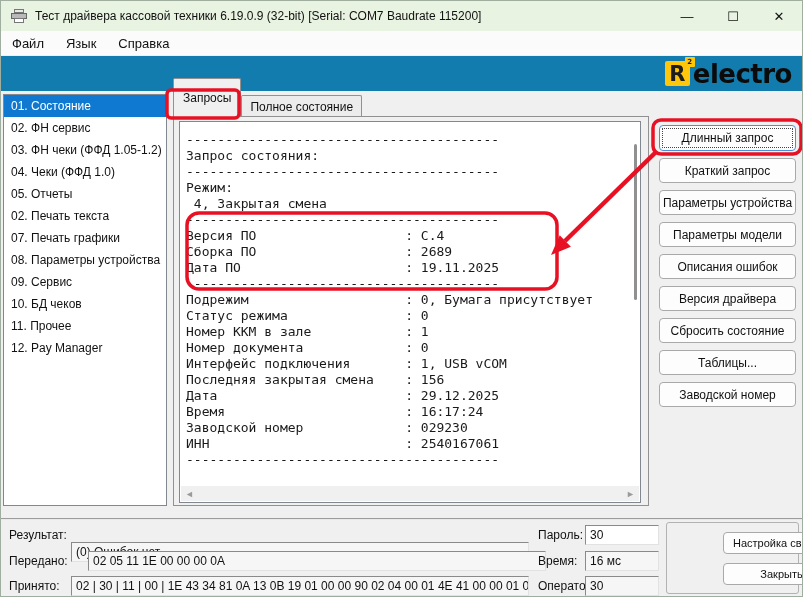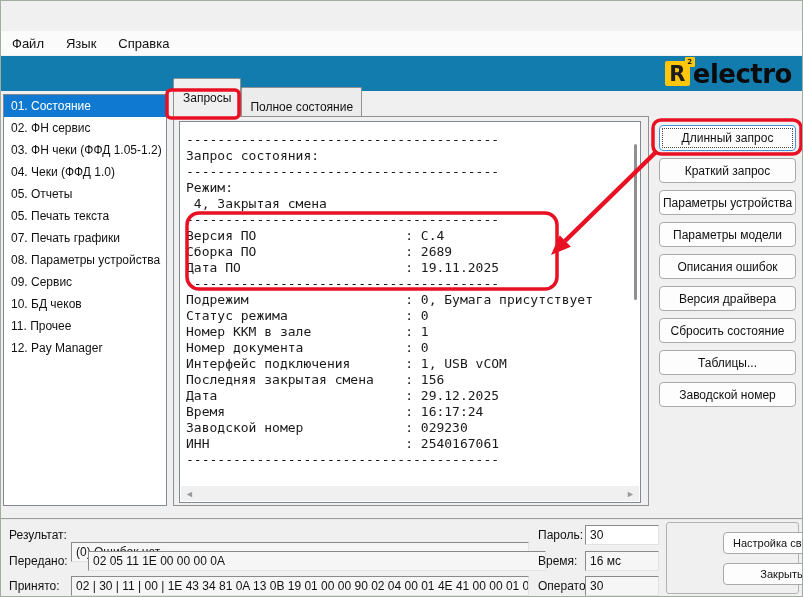--- a/index.html
+++ b/index.html
@@ -29,21 +29,21 @@
   .logo-name { margin-left:3px; font-weight:bold; font-size:26px; color:#0b0b0b; letter-spacing:-0.5px; font-family:"DejaVu Sans", sans-serif; }
 
   
   .main { position:absolute; left:0; top:90px; width:803px; height:428px; }
 
   .sidebar { position:absolute; left:2px; top:3px; width:164px; height:412px; background:#fff; border:1px solid #82888f; }
   .side-item { height:22px; line-height:22px; padding-left:7px; font-size:12px; color:#111; white-space:nowrap; overflow:hidden; }
   .side-item.selected { background:#0f79d2; color:#fff; }
 
   .tabs-row { position:absolute; left:172px; top:3px; height:23px; display:flex; align-items:flex-end; }
-  .tab { font-size:12px; color:#111; border:1px solid #919191; border-bottom:none; background:#ececec; padding:12px 8px 3px 8px; border-radius:2px 2px 0 0; }
+  .tab { font-size:12px; color:#111; border:1px solid #919191; border-bottom:none; background:#ececec; padding:4px 8px 3px 8px; border-radius:2px 2px 0 0; }
   .tab.active { background:#f0f0f0; padding:12px 9px; position:relative; z-index:5; }
 
   .tab-page { position:absolute; left:172px; top:25px; width:476px; height:390px; background:#f0f0f0; border:1px solid #919191; }
 
   .report-box { position:absolute; left:178px; top:30px; width:462px; height:382px; background:#fff; border:1px solid #82888f; overflow:hidden; }
   .report-pre { font-family:"DejaVu Sans Mono", monospace; font-size:13px; line-height:16px; color:#1a1a1a; padding:10px 0 0 6px; white-space:pre; }
   .h-scrollbar { position:absolute; left:1px; bottom:1px; width:458px; height:15px; background:#f0f0f0; display:flex; align-items:center; justify-content:space-between; }
   .h-scroll-arrow { font-size:9px; color:#9a9a9a; padding:0 4px; }
   .v-scroll-thumb { position:absolute; right:3px; top:22px; width:3px; height:156px; background:#909090; border-radius:2px; }
 
@@ -60,20 +60,33 @@
   .gb-btn { position:absolute; left:8px; width:117px; height:22px; background:#fdfdfd; border:1px solid #a9a9a9; border-radius:4px; font-size:11px; color:#111; font-family:"Liberation Sans", sans-serif;margin-left:48px; }
 
   
   .overlay { position:absolute; left:0; top:0; width:803px; height:597px; pointer-events:none; z-index:100; }
 </style>
 </head>
 <body>
 
 <div class="window">
 
+  <div class="titlebar">
+    <div class="app-icon">
+      <div class="pr-top"></div>
+        <div class="pr-body"></div>
+        <div class="pr-paper"></div>
+    </div>
+    <div class="title-text">Тест драйвера кассовой техники 6.19.0.9 (32-bit) [Serial: COM7 Baudrate 115200]</div>
+    <div class="win-controls">
+      <div class="win-btn">—</div>
+      <div class="win-btn">☐</div>
+      <div class="win-btn">✕</div>
+    </div>
+  </div>
 
   <div class="menubar">
 
       <div class="menu-item">Файл</div>
 
       <div class="menu-item">Язык</div>
 
       <div class="menu-item">Справка</div>
     </div>
 
@@ -94,21 +107,21 @@
         <div class="side-item selected">01. Состояние</div>
 
         <div class="side-item">02. ФН сервис</div>
 
         <div class="side-item">03. ФН чеки (ФФД 1.05-1.2)</div>
 
         <div class="side-item">04. Чеки (ФФД 1.0)</div>
 
         <div class="side-item">05. Отчеты</div>
 
-        <div class="side-item">05. Печать текста</div>
+        <div class="side-item">02. Печать текста</div>
 
         <div class="side-item">07. Печать графики</div>
 
         <div class="side-item">08. Параметры устройства</div>
 
         <div class="side-item">09. Сервис</div>
 
         <div class="side-item">10. БД чеков</div>
 
         <div class="side-item">11. Прочее</div>

